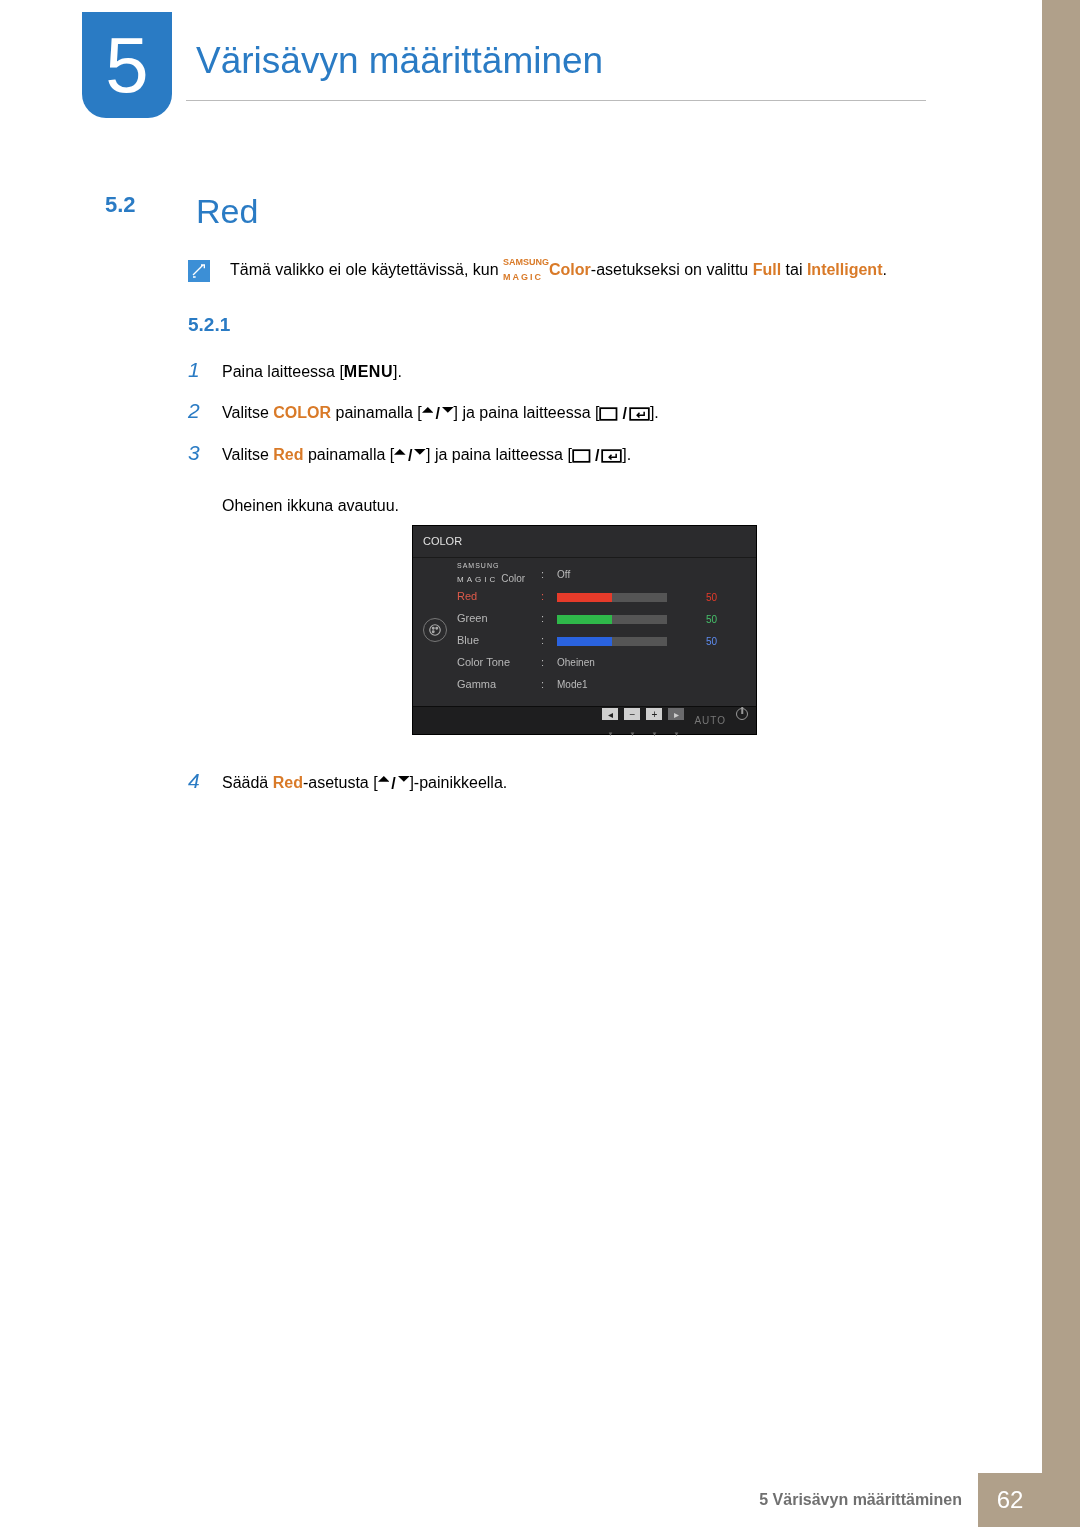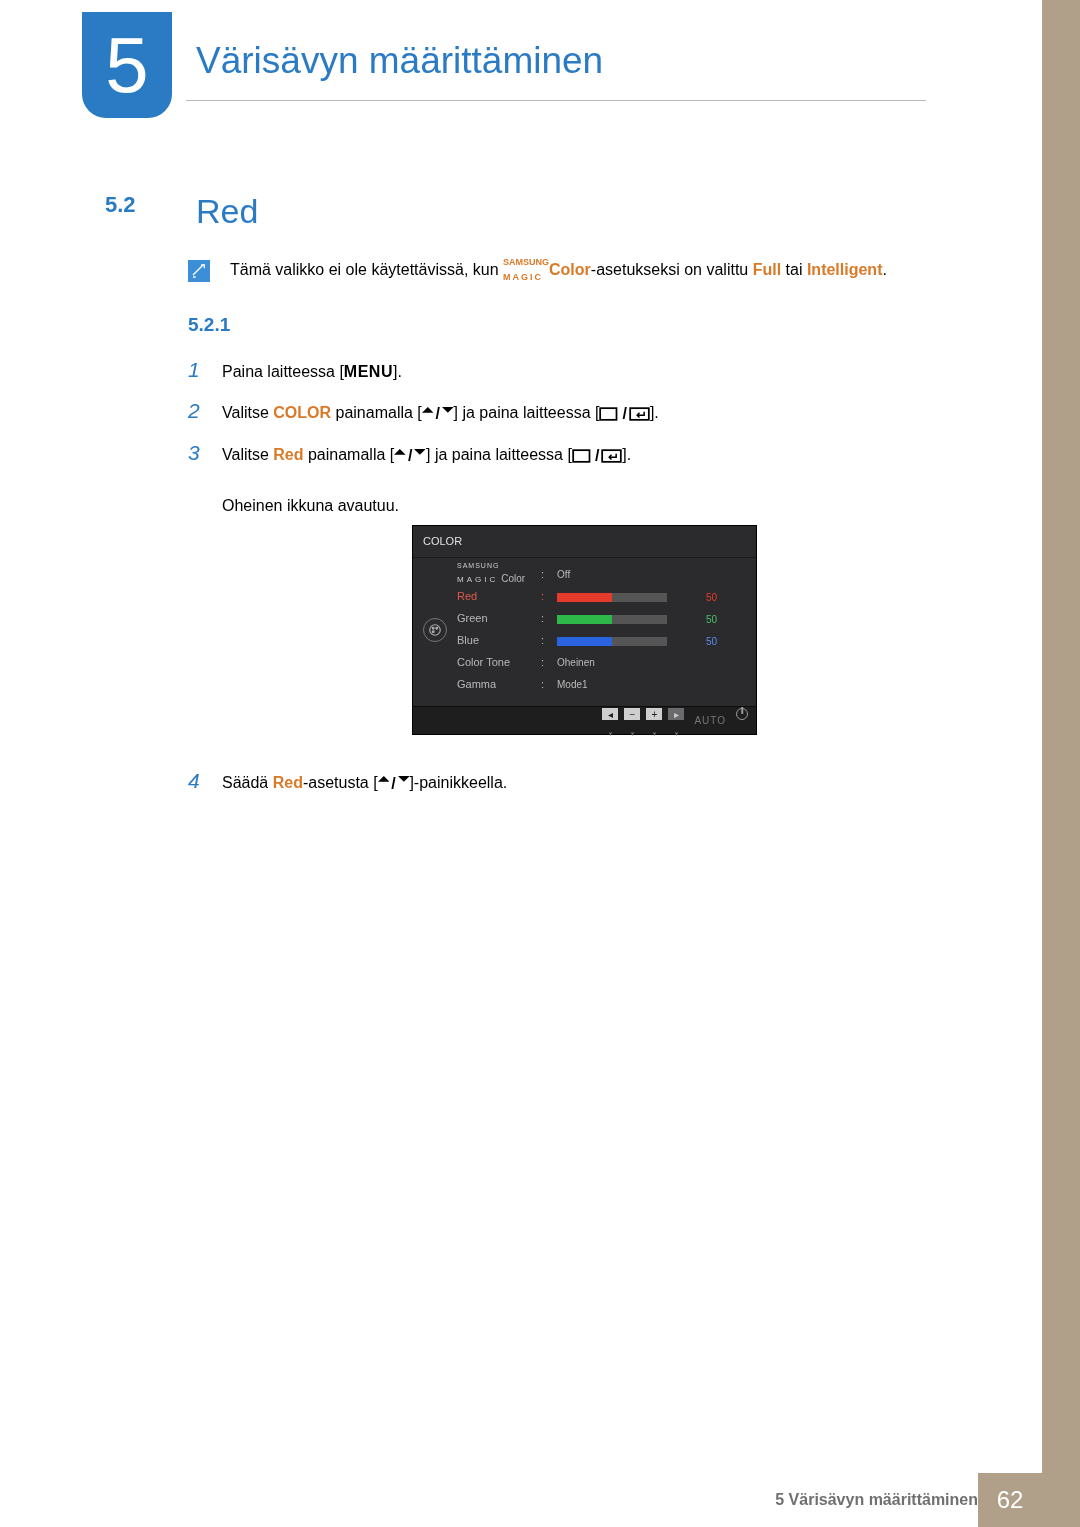--- a/index.html
+++ b/index.html
@@ -210,20 +210,21 @@
     bottom: 0; left: 0; right: 38px;
     height: 54px;
     display:flex;
     justify-content:flex-end;
     align-items:center;
   }
   .footer-text {
     color: #707070;
     font-size: 16px;
     font-weight: 600;
+    margin-right: 16px;
   }
   .page-box {
     width: 64px; height: 54px;
     background: #b0a08a;
     color:#fff;
     display:flex;align-items:center;justify-content:center;
     font-size: 24px;
     font-weight: 400;
   }
 </style>

